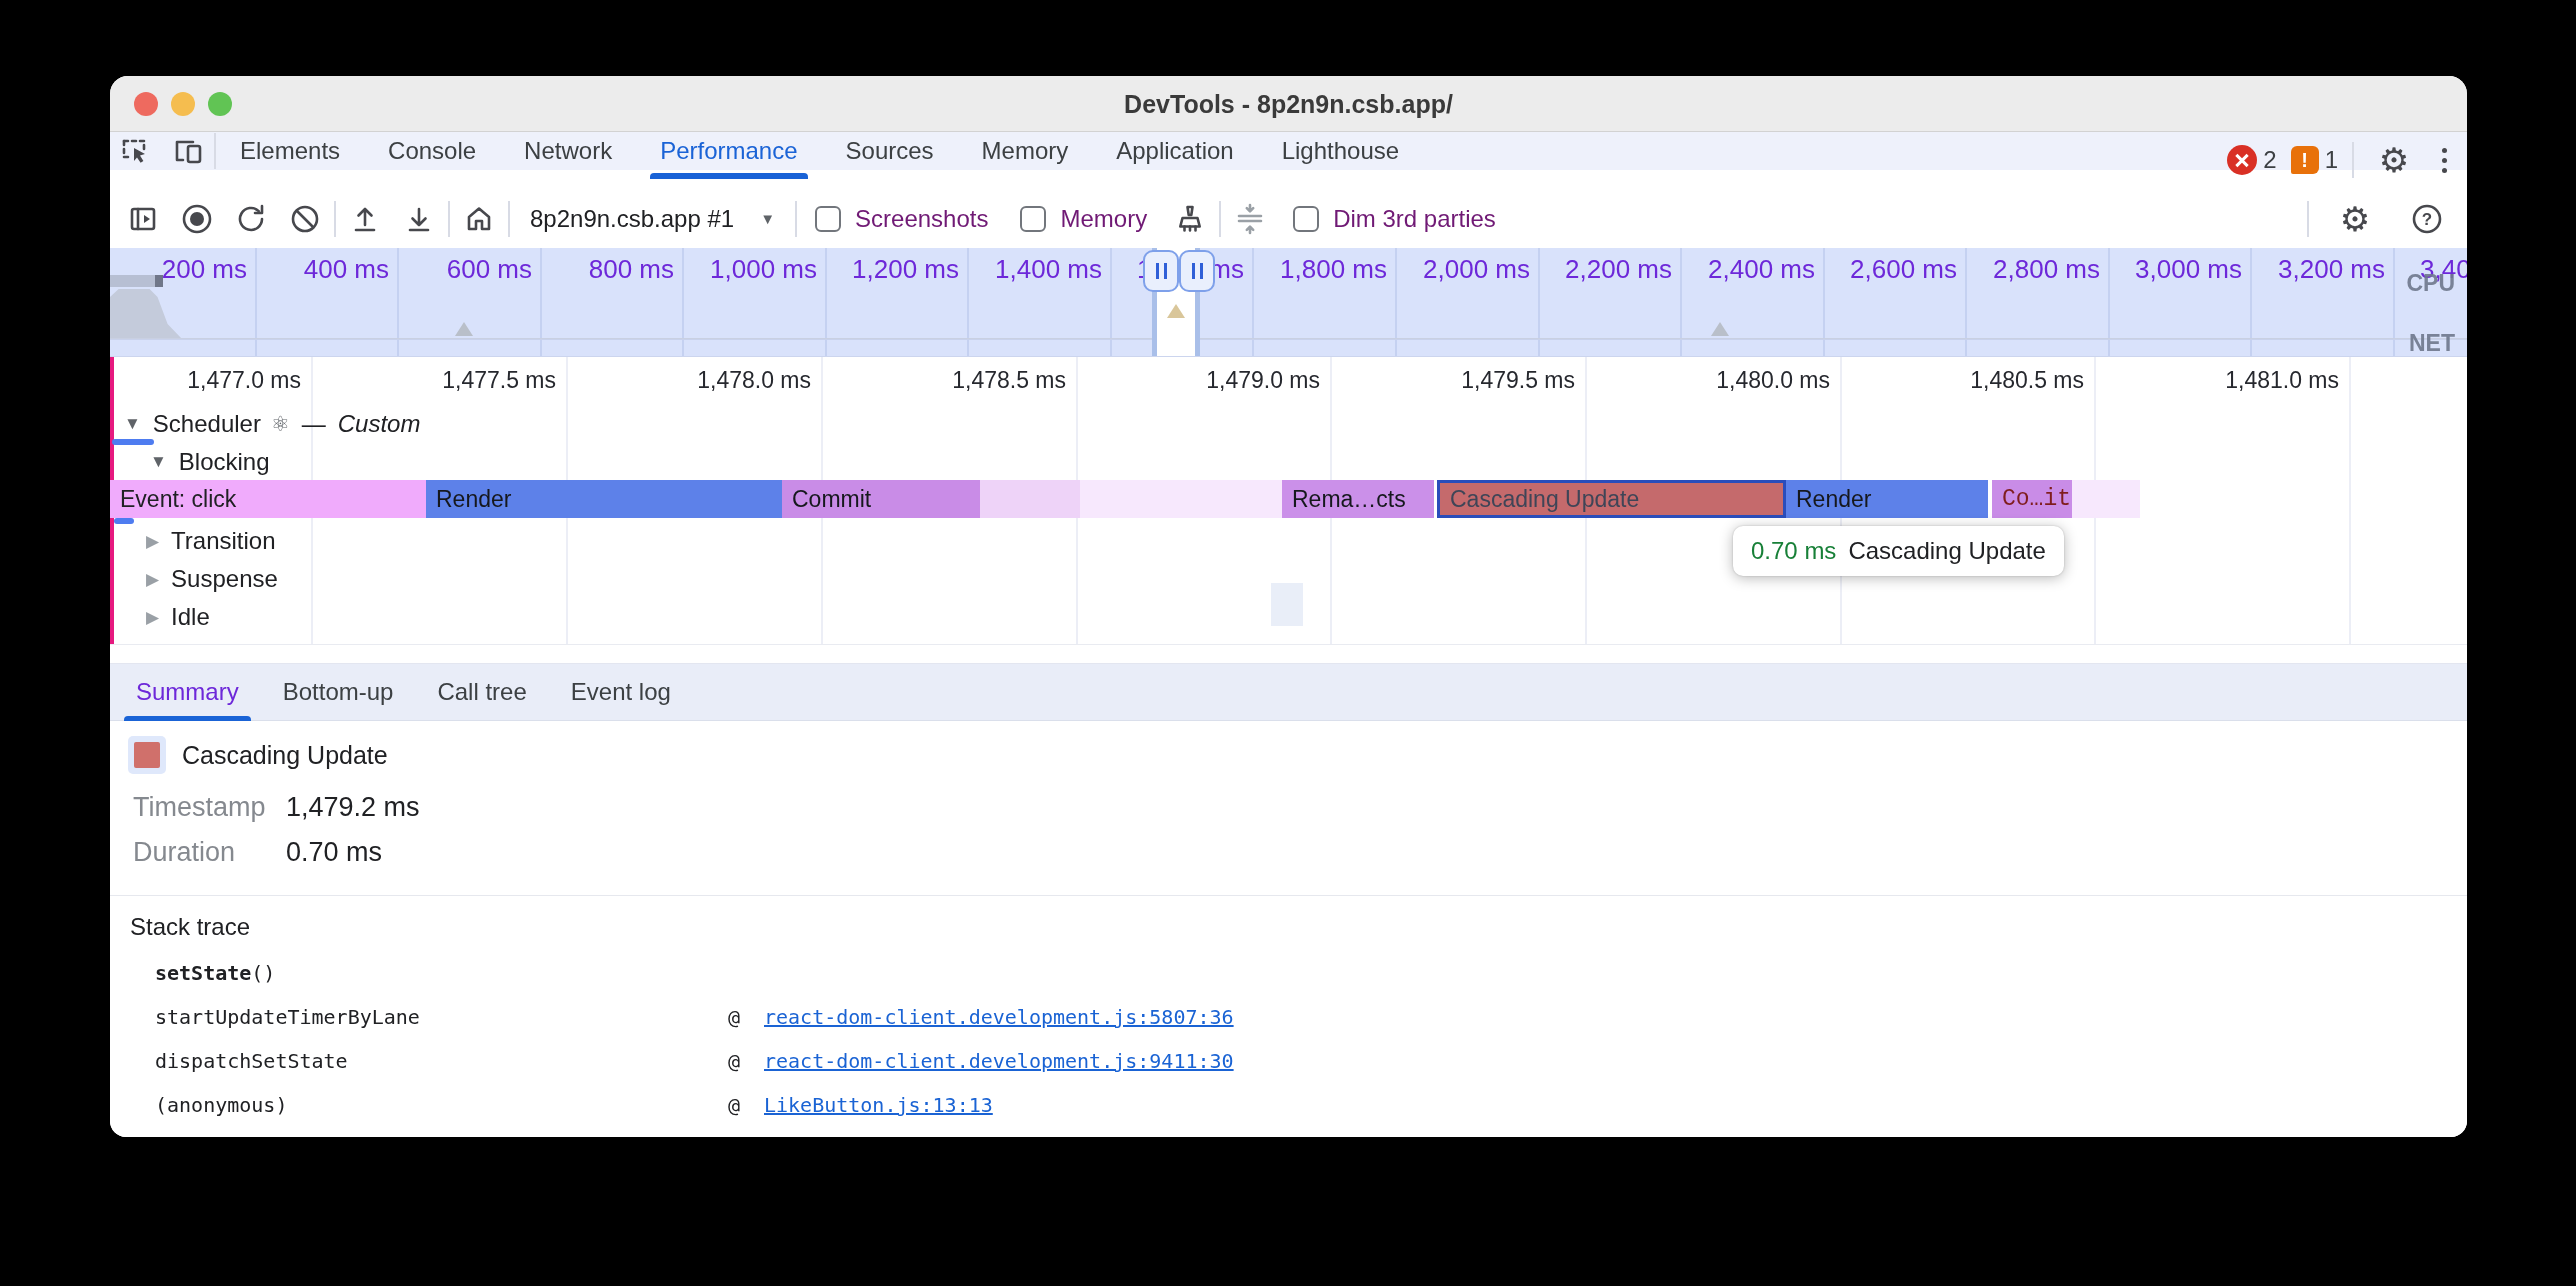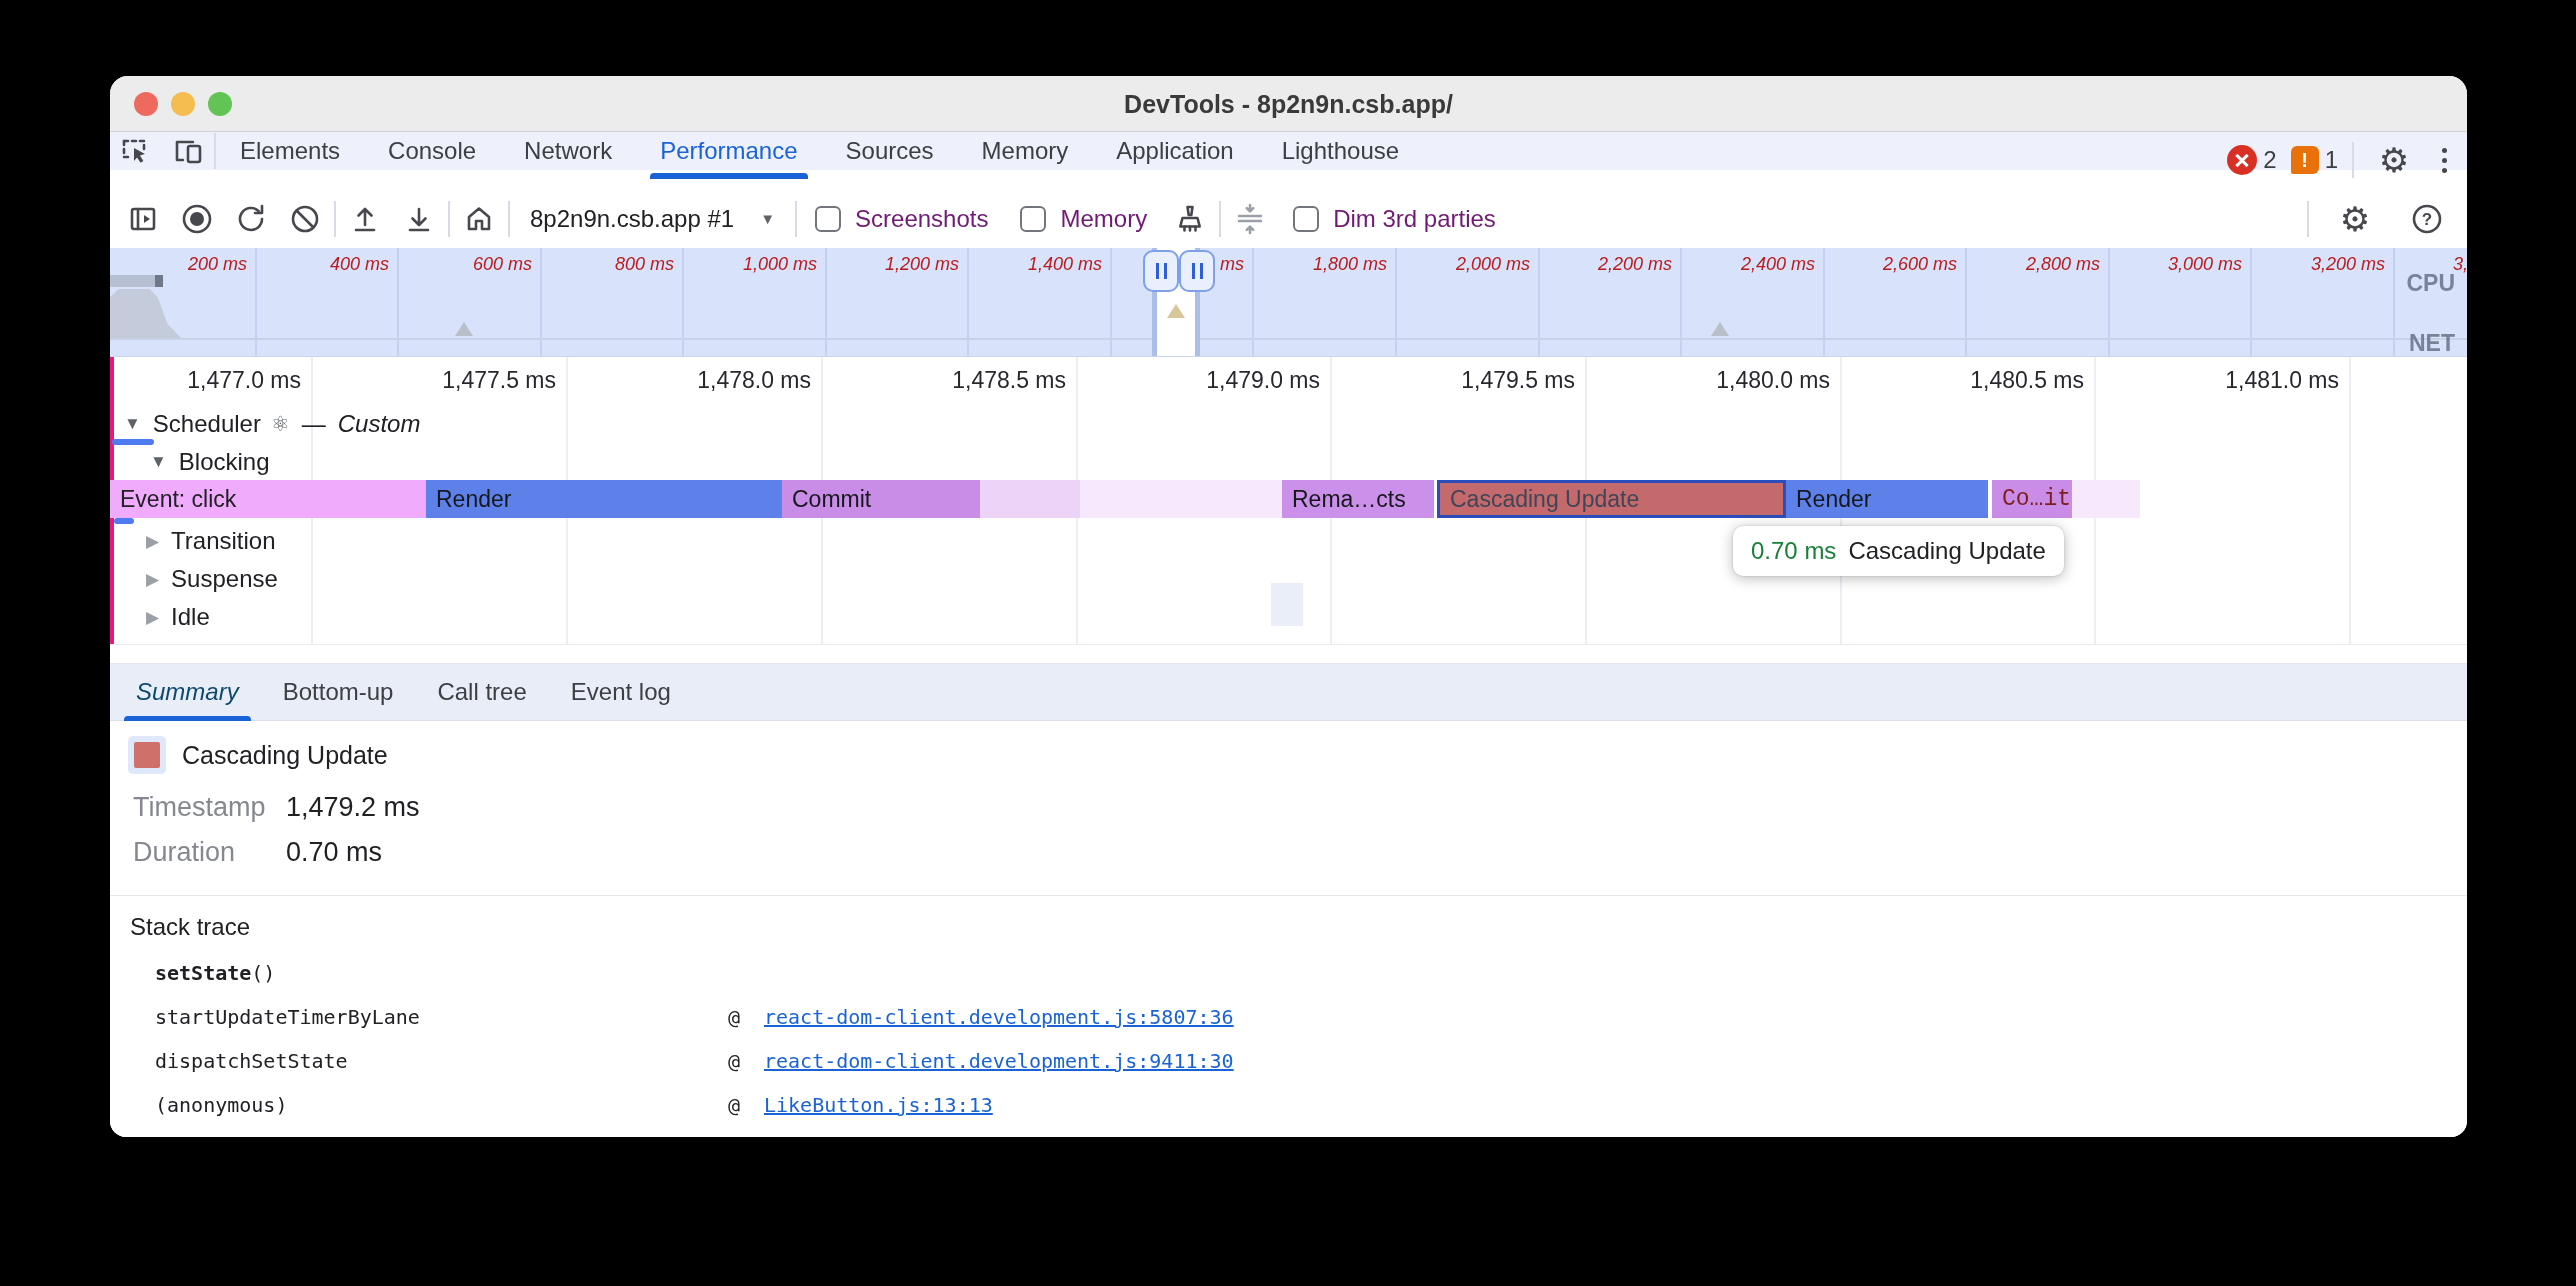--- a/index.html
+++ b/index.html
@@ -39,21 +39,21 @@
   .tbtn { width:50px; height:50px; display:flex; align-items:center; justify-content:center; flex:0 0 auto; }
   .dd { display:flex; align-items:center; gap:26px; padding:0 16px; font-size:24px; color:#202124; }
   .dd .caret { font-size:15px; color:#5f6368; }
   .cb { display:flex; align-items:center; gap:14px; padding:0 14px; font-size:24px; color:#701a75; }
   .cb .box { width:26px; height:26px; border:2px solid #72767c; border-radius:6px; background:#fff; }
   .toolbar-right { position:absolute; right:14px; top:0; height:61px; display:flex; align-items:center; gap:20px; }
 
   
   .overview { position:absolute; left:0; top:172px; width:100%; height:109px; background:#d9e2fb; overflow:hidden; border-bottom:1px solid #ccd5ee; }
   .ov-grid { position:absolute; top:0; bottom:0; width:2px; background:#c5d1f1; }
-  .ov-label { position:absolute; top:6px; font-size:18px; color:#b91c1c; transform:translateX(-100%); padding-right:8px; white-space:nowrap;font-style:italic; }
+  .ov-label { position:absolute; top:6px; font-size:26px; color:#6d28d9; transform:translateX(-100%); padding-right:8px; white-space:nowrap; }
   .ov-baseline { position:absolute; left:0; right:0; top:90px; height:2px; background:#c9d0e2; }
   .ov-netline { position:absolute; left:0; right:0; top:91px; bottom:0; border-top:1px solid #c9d2ec; }
   .cpu-topbar { position:absolute; left:0; top:27px; width:53px; height:12px; background:#b7bfd3; }
   .cpu-topbar i { position:absolute; right:0; top:0; width:8px; height:12px; background:#707789; display:block; }
   .cpu-hump { position:absolute; left:0; top:41px; width:72px; height:50px; background:#c4cbdb;
               clip-path:polygon(0 100%,0 16%,12% 0,55% 0,66% 16%,80% 70%,100% 100%); }
   .ov-tri { position:absolute; width:0; height:0; border-left:9px solid transparent; border-right:9px solid transparent; }
   .sel-col { position:absolute; top:0; bottom:0; background:#fff; border-left:5px solid #a9bfe9; border-right:5px solid #a9bfe9; }
   .sel-knob { position:absolute; top:2px; width:36px; height:42px; background:#e9effd; border:2px solid #7ea0ea; border-radius:10px;
               display:flex; align-items:center; justify-content:center; gap:5px; }
@@ -81,21 +81,21 @@
   .tooltip { position:absolute; left:1623px; top:169px; height:50px; background:#fff; border-radius:10px;
              box-shadow:0 2px 14px rgba(0,0,0,.28), 0 0 2px rgba(0,0,0,.2); display:flex; align-items:center; gap:12px;
              padding:0 18px; font-size:24px; white-space:nowrap; z-index:5; }
   .tooltip .dur { color:#188038; }
   .tooltip .ttl { color:#202124; }
 
   
   .bstrip { position:absolute; left:0; top:587px; width:100%; height:58px; background:#e9edf8; border-top:1px solid #e3e6f0;
             border-bottom:1px solid #dadfeb; display:flex; align-items:center; padding-left:4px; }
   .btab { position:relative; height:58px; line-height:58px; padding:0 22px; font-size:24px; color:#3c4043; }
-  .btab.active { color:#0c4a6e;font-style:italic; }
+  .btab.active { color:#6d28d9; }
   .btab.active::after { content:""; position:absolute; left:10px; right:10px; bottom:0; height:5px; border-radius:4px 4px 0 0; background:#1a63d6; }
 
   
   .summary { position:absolute; left:0; top:646px; width:100%; bottom:0; background:#fff; }
   .sum-head { position:absolute; left:18px; top:14px; display:flex; align-items:center; gap:16px; }
   .swatch-halo { width:38px; height:38px; border-radius:5px; background:#dfe8fb; display:flex; align-items:center; justify-content:center; }
   .swatch { width:26px; height:26px; border-radius:2px; }
   .sum-title { font-size:25px; color:#202124; }
   .sum-row { position:absolute; left:23px; font-size:27px; display:flex; }
   .sum-row .lbl { color:#85898f; width:153px; }

